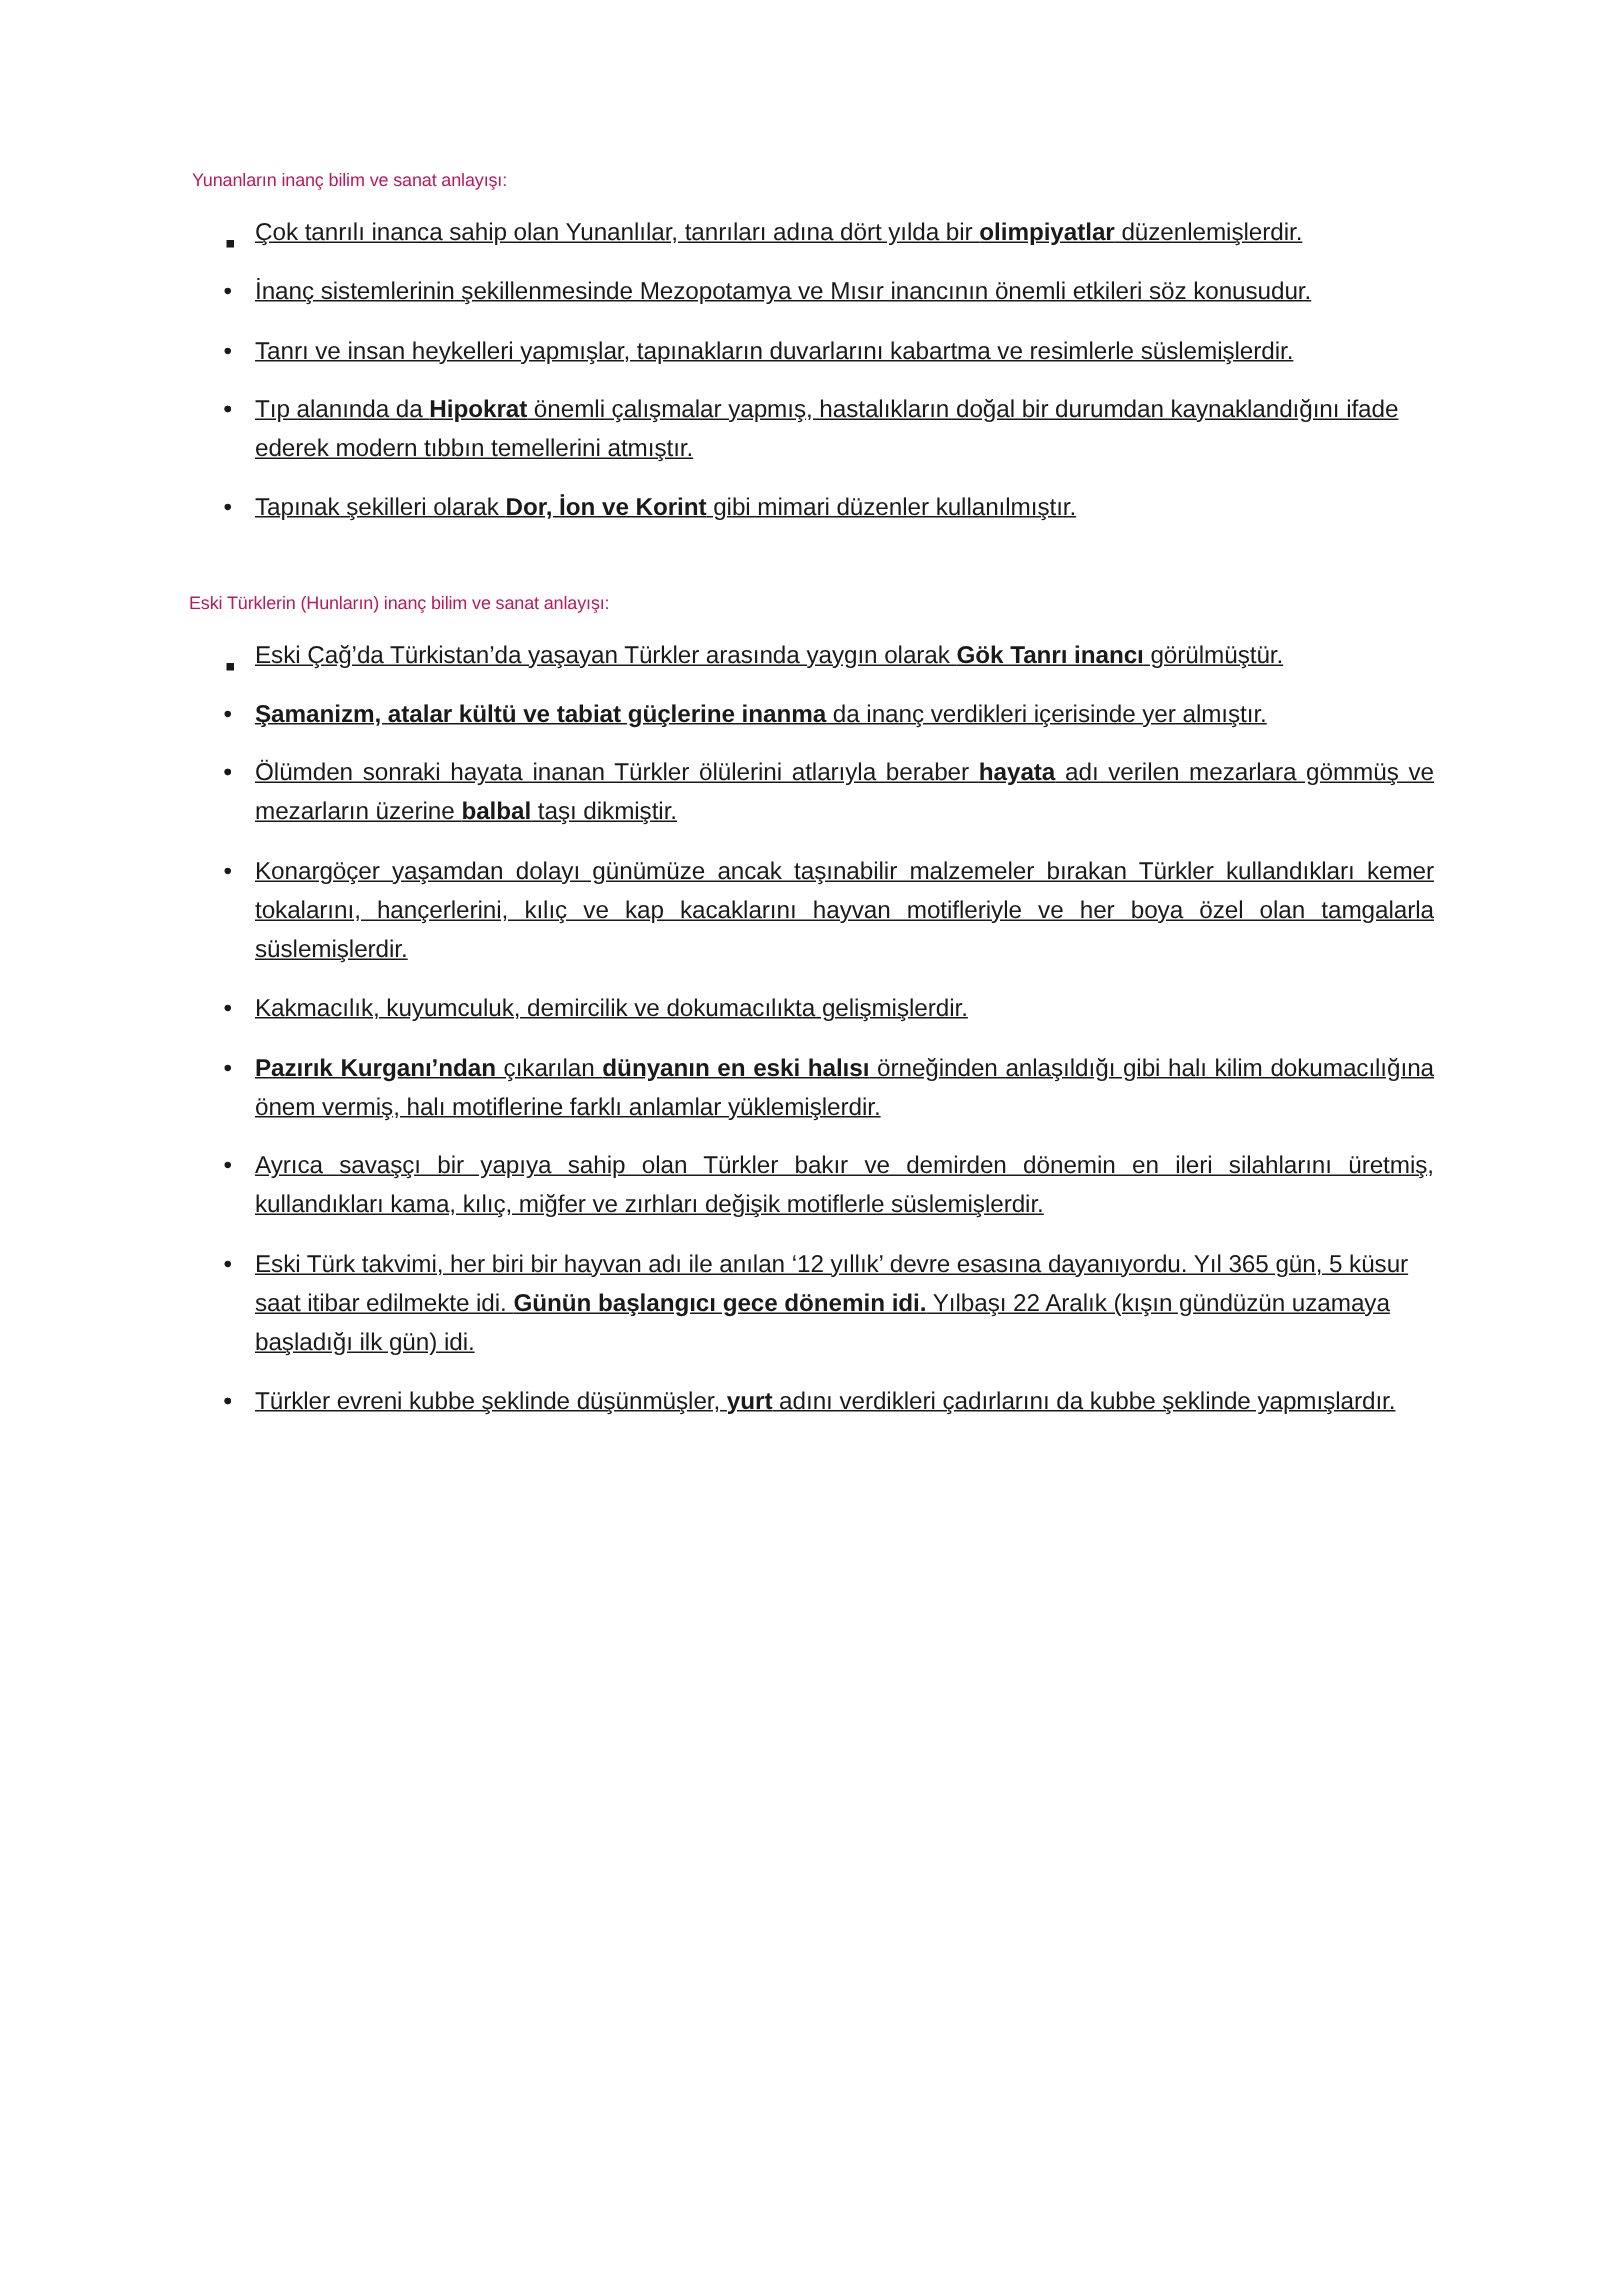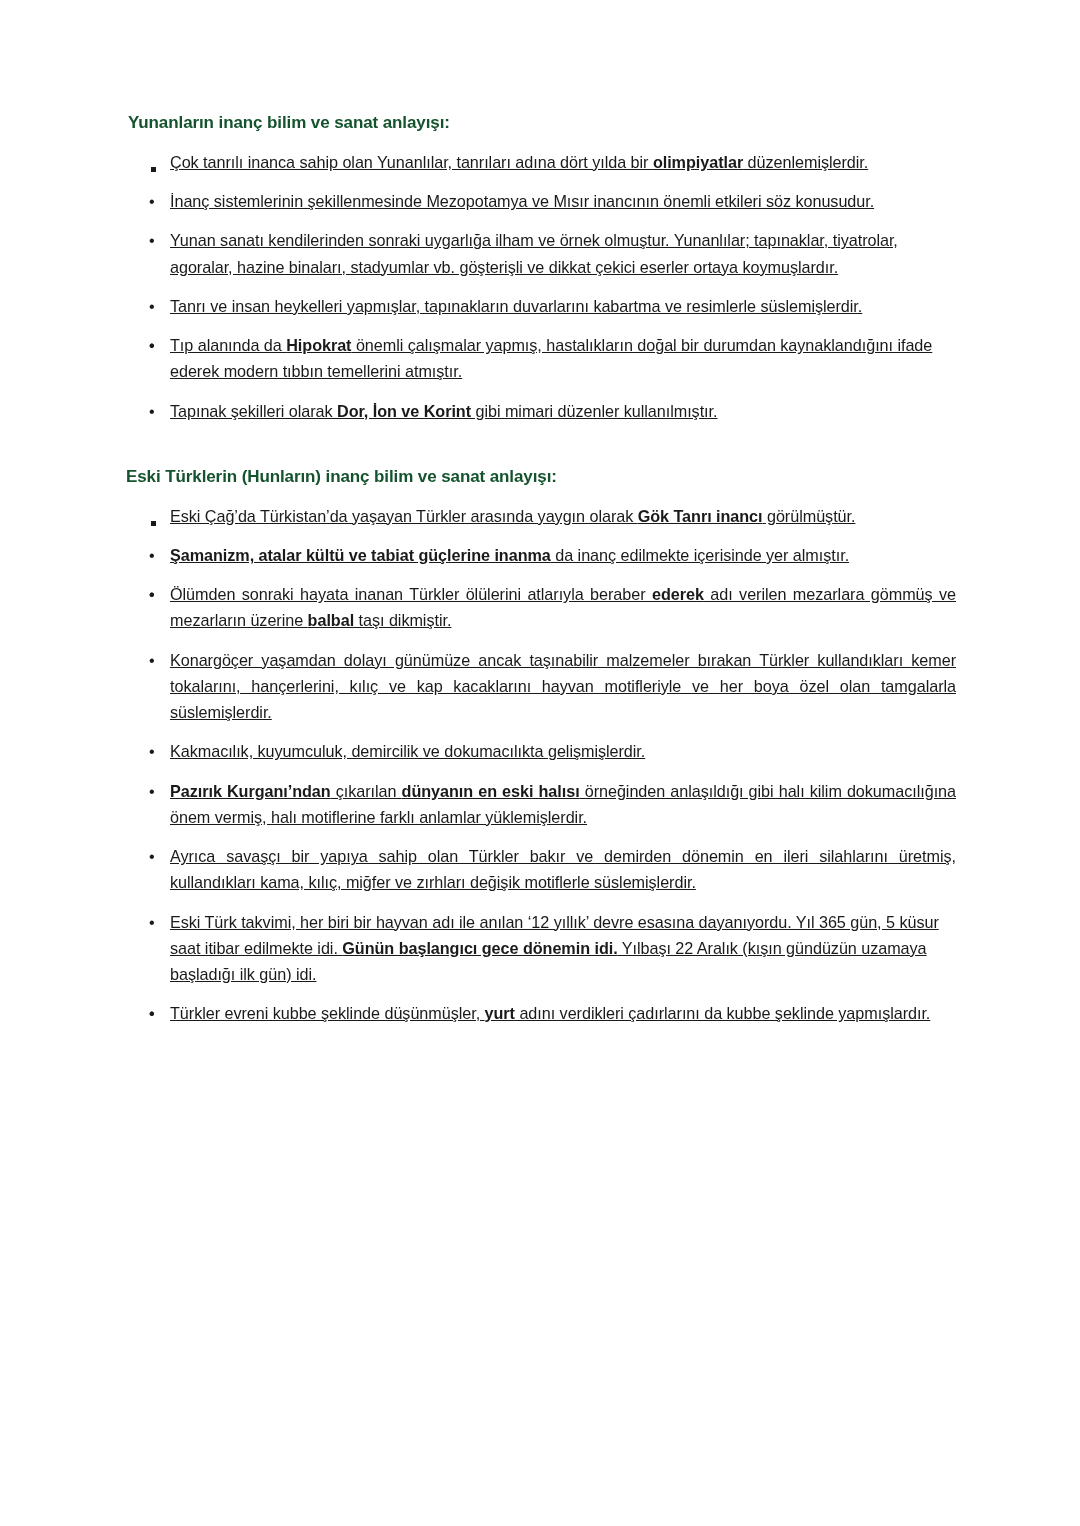--- a/index.html
+++ b/index.html
@@ -34,26 +34,26 @@
 
   
   .section {
     margin: 0;
   }
   .section + .section {
     margin-top: 42px;
   }
 
   .section-heading {
-    font-size: 17px;
-    font-weight: bold;
+    font-size: 12px;
+    font-weight: normal;
     line-height: 1.35;
     letter-spacing: -0.1px;
     margin: 0 0 14px 0;
-    color: #14532d;
+    color: #be185d;
   }
   .section-2 .section-heading {
     margin-left: -2px;
   }
 
   
   .bullets {
     list-style: none;
     margin: 0;
     padding: 0;
@@ -112,34 +112,33 @@
 <body style="background: rgb(255, 255, 255); color: rgb(26, 26, 26);">
 
 <div class="page">
   <div class="content" id="content-root">
 
   <section class="section section-1">
         <h2 class="section-heading">Yunanların inanç bilim ve sanat anlayışı:</h2>
         <ul class="bullets">
           <li class="bullet"><span class="marker square"></span><span class="bullet-text"><span>Çok tanrılı inanca sahip olan Yunanlılar, tanrıları adına dört yılda bir </span><b>olimpiyatlar</b><span> düzenlemişlerdir.</span></span></li>
           <li class="bullet"><span class="marker dot"></span><span class="bullet-text"><span>İnanç sistemlerinin şekillenmesinde Mezopotamya ve Mısır inancının önemli etkileri söz konusudur.</span></span></li>
-          <li class="bullet"><span class="marker dot"></span><span class="bullet-text"><span>Yunan sanatı kendilerinden sonraki uygarlığa ilham ve örnek olmuştur. Yunanlılar; tapınaklar, tiyatrolar, agoralar, hazine binaları, stadyumlar vb. göşterişli ve dikkat çekici eserler ortaya koymuşlardır.</span></span></li>
           <li class="bullet"><span class="marker dot"></span><span class="bullet-text"><span>Tanrı ve insan heykelleri yapmışlar, tapınakların duvarlarını kabartma ve resimlerle süslemişlerdir.</span></span></li>
           <li class="bullet"><span class="marker dot"></span></li>
           <li class="bullet"><span class="marker dot"></span><span class="bullet-text"><span>Tıp alanında da </span><b>Hipokrat</b><span> önemli çalışmalar yapmış, hastalıkların doğal bir durumdan kaynaklandığını ifade ederek modern tıbbın temellerini atmıştır.</span></span></li>
           <li class="bullet"><span class="marker dot"></span><span class="bullet-text"><span>Tapınak şekilleri olarak </span><b>Dor, İon ve Korint</b><span> gibi mimari düzenler kullanılmıştır.</span></span></li>
         </ul>
       </section>
       <section class="section section-2">
         <h2 class="section-heading">Eski Türklerin (Hunların) inanç bilim ve sanat anlayışı:</h2>
         <ul class="bullets">
           <li class="bullet"><span class="marker square"></span><span class="bullet-text"><span>Eski Çağ’da Türkistan’da yaşayan Türkler arasında yaygın olarak </span><b>Gök Tanrı inancı</b><span> görülmüştür.</span></span></li>
-          <li class="bullet"><span class="marker dot"></span><span class="bullet-text"><b>Şamanizm, atalar kültü ve tabiat güçlerine inanma</b><span> da inanç edilmekte içerisinde yer almıştır.</span></span></li>
+          <li class="bullet"><span class="marker dot"></span><span class="bullet-text"><b>Şamanizm, atalar kültü ve tabiat güçlerine inanma</b><span> da inanç verdikleri içerisinde yer almıştır.</span></span></li>
           <li class="bullet"><span class="marker dot"></span></li>
-          <li class="bullet justify"><span class="marker dot"></span><span class="bullet-text"><span>Ölümden sonraki hayata inanan Türkler ölülerini atlarıyla beraber </span><b>ederek</b><span> adı verilen mezarlara gömmüş ve mezarların üzerine </span><b>balbal</b><span> taşı dikmiştir.</span></span></li>
+          <li class="bullet justify"><span class="marker dot"></span><span class="bullet-text"><span>Ölümden sonraki hayata inanan Türkler ölülerini atlarıyla beraber </span><b>hayata</b><span> adı verilen mezarlara gömmüş ve mezarların üzerine </span><b>balbal</b><span> taşı dikmiştir.</span></span></li>
           <li class="bullet justify"><span class="marker dot"></span><span class="bullet-text"><span>Konargöçer yaşamdan dolayı günümüze ancak taşınabilir malzemeler bırakan Türkler kullandıkları kemer tokalarını, hançerlerini, kılıç ve kap kacaklarını hayvan motifleriyle ve her boya özel olan tamgalarla süslemişlerdir.</span></span></li>
           <li class="bullet"><span class="marker dot"></span><span class="bullet-text"><span>Kakmacılık, kuyumculuk, demircilik ve dokumacılıkta gelişmişlerdir.</span></span></li>
           <li class="bullet justify"><span class="marker dot"></span><span class="bullet-text"><b>Pazırık Kurganı’ndan</b><span> çıkarılan </span><b>dünyanın en eski halısı</b><span> örneğinden anlaşıldığı gibi halı kilim dokumacılığına önem vermiş, halı motiflerine farklı anlamlar yüklemişlerdir.</span></span></li>
           <li class="bullet justify"><span class="marker dot"></span><span class="bullet-text"><span>Ayrıca savaşçı bir yapıya sahip olan Türkler bakır ve demirden dönemin en ileri silahlarını üretmiş, kullandıkları kama, kılıç, miğfer ve zırhları değişik motiflerle süslemişlerdir.</span></span></li>
           <li class="bullet"><span class="marker dot"></span><span class="bullet-text"><span>Eski Türk takvimi, her biri bir hayvan adı ile anılan ‘12 yıllık’ devre esasına dayanıyordu. Yıl 365 gün, 5 küsur saat itibar edilmekte idi. </span><b>Günün başlangıcı gece dönemin idi.</b><span> Yılbaşı 22 Aralık (kışın gündüzün uzamaya başladığı ilk gün) idi.</span></span></li>
           <li class="bullet justify"><span class="marker dot"></span></li>
           <li class="bullet justify"><span class="marker dot"></span><span class="bullet-text"><span>Türkler evreni kubbe şeklinde düşünmüşler, </span><b>yurt</b><span> adını verdikleri çadırlarını da kubbe şeklinde yapmışlardır.</span></span></li>
         </ul>
       </section>
     </div>

